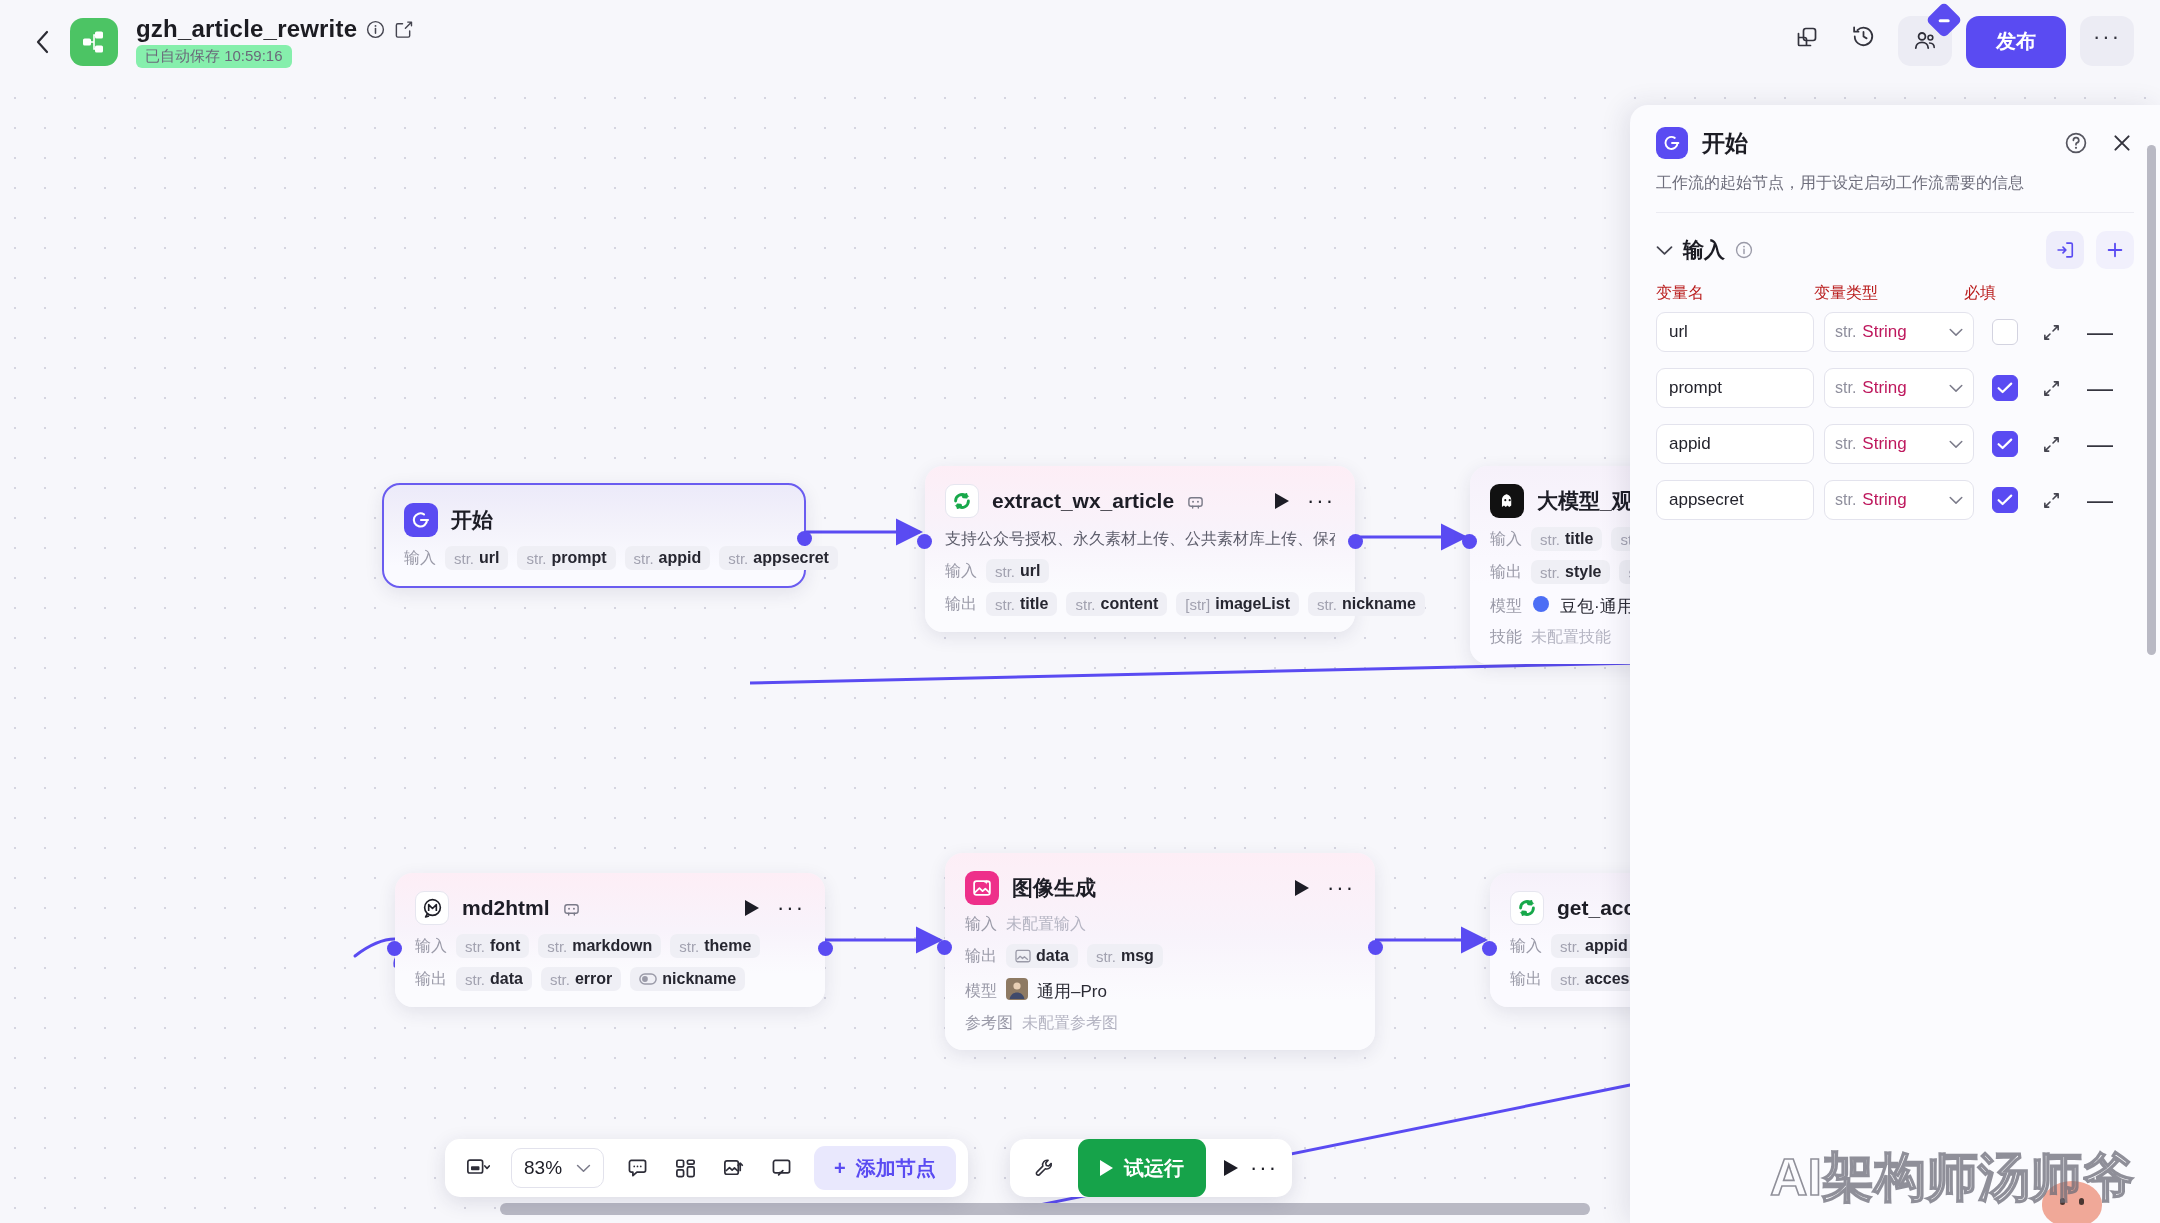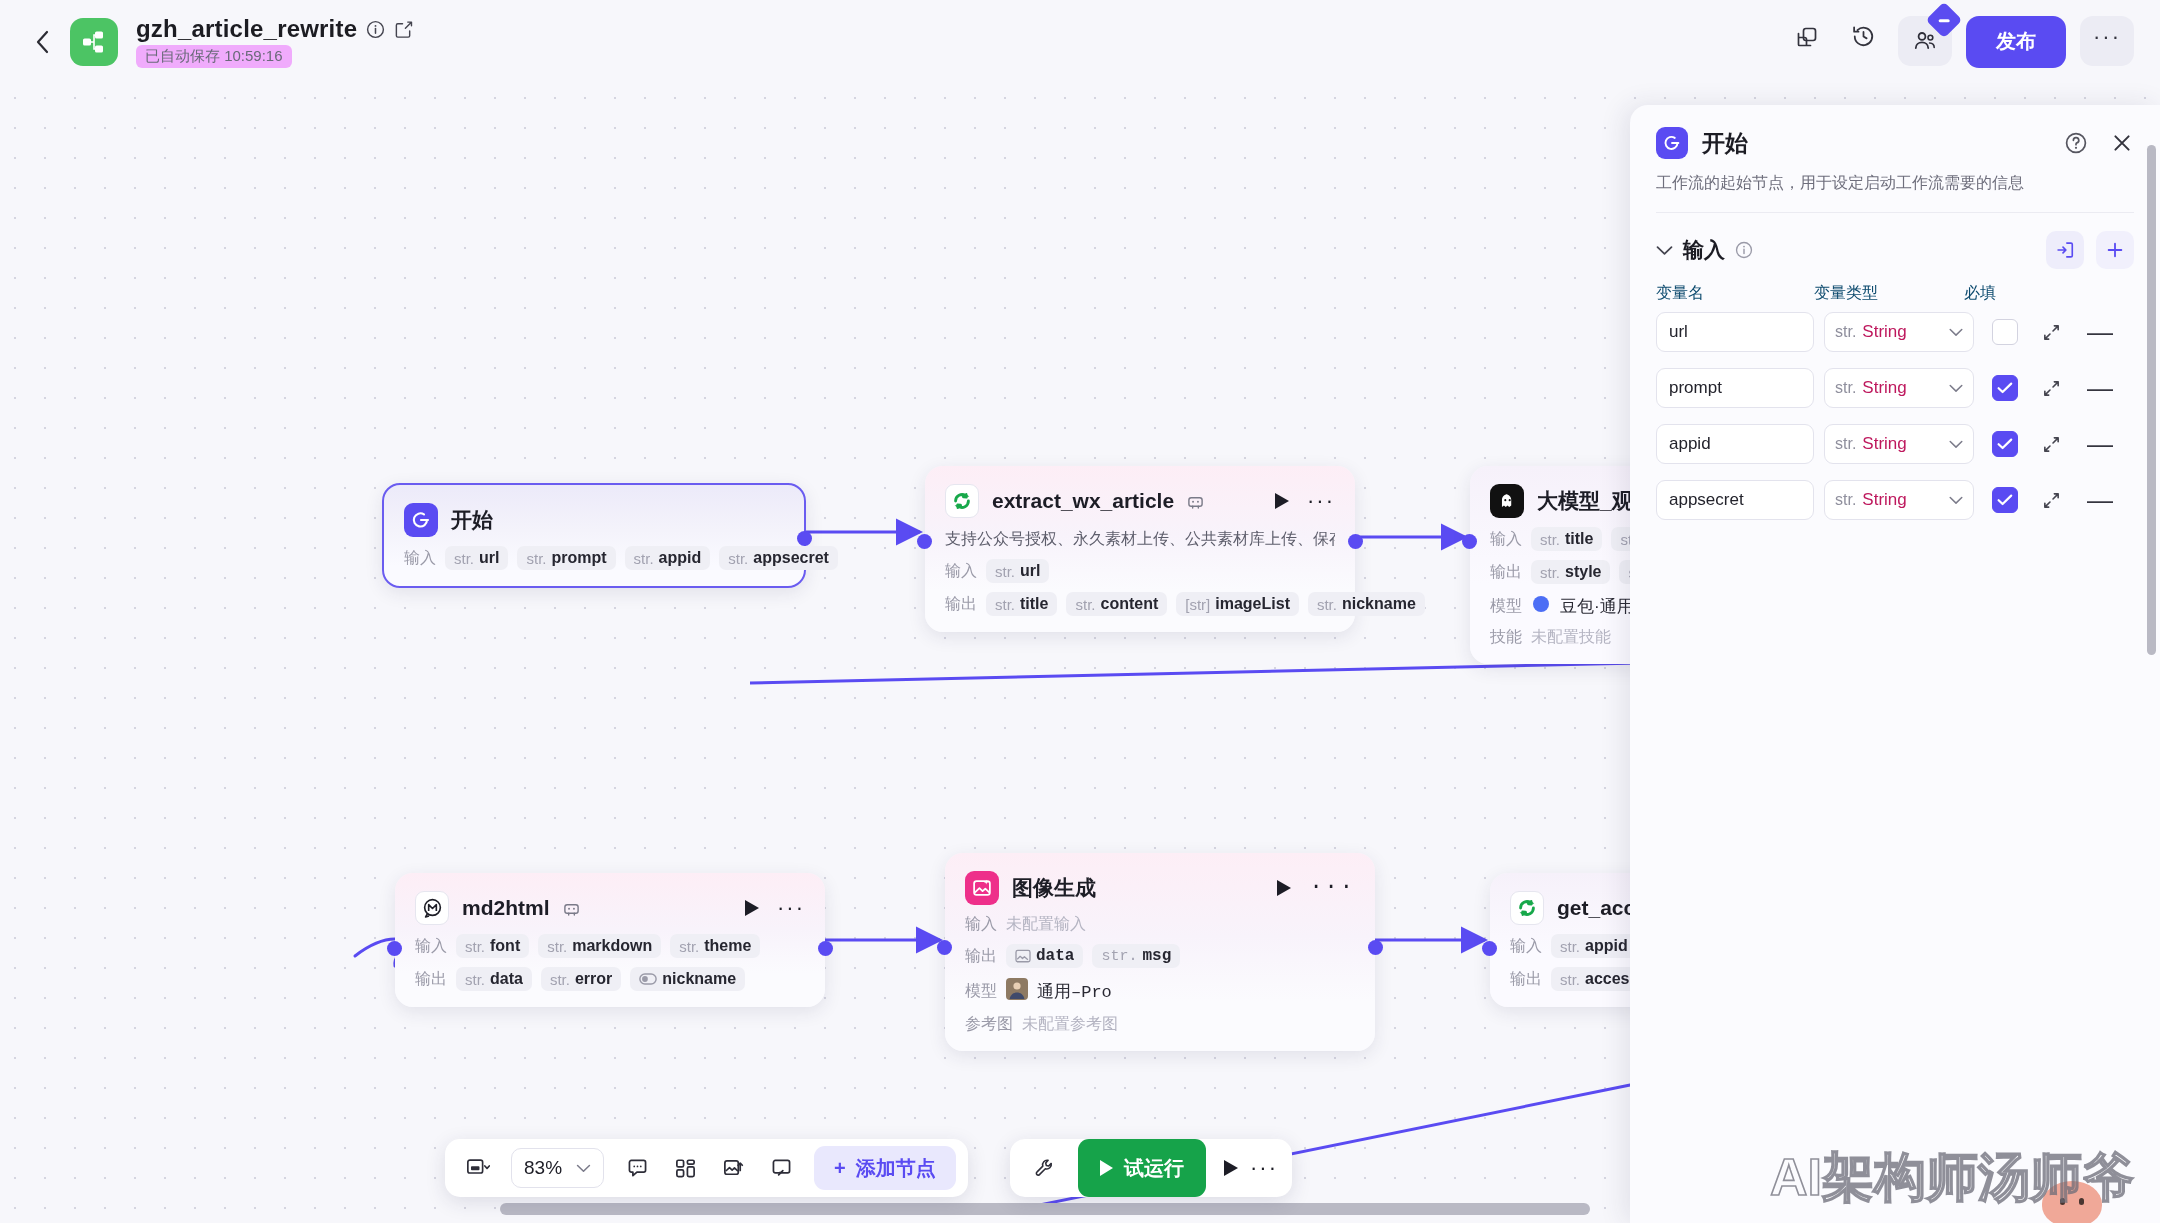--- a/index.html
+++ b/index.html
@@ -22,21 +22,21 @@
   }
   .app-logo {
     width: 48px; height: 48px; border-radius: 13px; background: #4cc464;
     margin-left: 10px; display: flex; align-items: center; justify-content: center; flex: none;
   }
   .title-wrap { margin-left: 18px; display: flex; flex-direction: column; gap: 2px; }
   .title-row { display: flex; align-items: center; gap: 9px; }
   .title-text { font-size: 24px; font-weight: 700; color: #1c1c22; letter-spacing: .2px; }
   .title-icon { color: #44444f; display: flex; align-items: center; cursor: pointer; }
   .save-chip {
-    align-self: flex-start; background: #f0abfc; color: #6a6a7a; font-size: 15px;
+    align-self: flex-start; background: #86efac; color: #6a6a7a; font-size: 15px;
     padding: 2px 9px; border-radius: 6px;
   }
   .header-right { margin-left: auto; display: flex; align-items: flex-start; gap: 14px; }
   .hdr-icon-btn {
     width: 42px; height: 42px; display: flex; align-items: center; justify-content: center;
     color: #33333d; cursor: pointer; border-radius: 10px;
   }
   .hdr-soft-btn {
     width: 54px; height: 50px; border-radius: 13px; background: #ececf4;
     display: flex; align-items: center; justify-content: center; color: #2f2f3a;
@@ -156,21 +156,21 @@
   .panel-head-actions { margin-left: auto; display: flex; align-items: center; gap: 22px; }
   .p-icon { color: #55555f; cursor: pointer; display: flex; align-items: center; }
   .panel-desc { margin-top: 14px; font-size: 16px; color: #6e6e7c; }
   .panel-sep { height: 1px; background: #ebebf2; margin: 18px 0 0 0; }
   .sec-head { display: flex; align-items: center; gap: 10px; padding: 18px 26px 0 26px; }
   .sec-title { font-size: 21px; font-weight: 700; color: #1c1c24; }
   .sec-actions { margin-left: auto; display: flex; align-items: center; gap: 12px; }
   .sq-btn { width: 38px; height: 38px; border-radius: 10px; background: #eeedfb; color: #5a4bf2;
     display: flex; align-items: center; justify-content: center; cursor: pointer; }
   .sq-btn.light { background: #f1f0fc; }
-  .tbl-head { display: flex; padding: 14px 26px 0 26px; font-size: 16px; color: #0c4a6e; }
+  .tbl-head { display: flex; padding: 14px 26px 0 26px; font-size: 16px; color: #b91c1c; }
   .col-name { width: 158px; }
   .col-type { width: 150px; }
   .col-req { width: 70px; }
   .var-row { display: flex; align-items: center; padding: 8px 26px; gap: 10px; }
   .inp {
     width: 158px; height: 40px; border: 1.5px solid #e3e3ed; border-radius: 9px;
     background: #fff; font-size: 17px; color: #23232c; padding: 0 12px;
     font-family: inherit; outline: none;
   }
   .sel {
@@ -481,21 +481,21 @@
               <rect x="1" y="1" width="18" height="11" rx="5.5" stroke="#9a9aa8" stroke-width="1.6"></rect>
               <circle cx="6.6" cy="6.5" r="3.2" fill="#9a9aa8"></circle>
             </svg>
           <span>nickname</span>
         </span>
       </div>
       <span class="port" style="left:-8px; top:68px;"></span>
       <span class="port" style="right:-8px; top:68px;"></span>
     </div>
 
-    <div class="node pinkish" style="left:945px; top:770px; width:430px;font-family:Liberation Mono, monospace;">
+    <div class="node pinkish" style="left:945px; top:770px; width:430px;">
       <div class="node-head">
         <span class="node-ico" style="background:#ee2f8a;">
           <svg width="22" height="22" viewBox="0 0 24 24" fill="none">
               <rect x="3.4" y="4.4" width="17.2" height="15.2" rx="2.6" stroke="#fff" stroke-width="1.9"></rect>
               <path d="M4.6 16.6l4.6-4.4 3.4 3.2 3-2.6 4 3.8" stroke="#fff" stroke-width="1.9" stroke-linecap="round" stroke-linejoin="round"></path>
               <path d="M16.6 3l.7 1.9 1.9.7-1.9.7-.7 1.9-.7-1.9-1.9-.7 1.9-.7z" fill="#fff"></path>
             </svg>
         </span>
         <span class="node-title">图像生成</span>
         <div class="node-actions">

